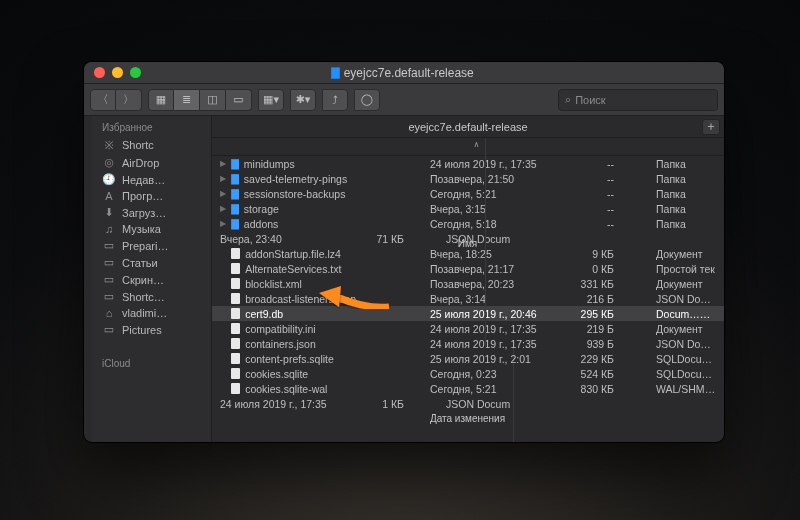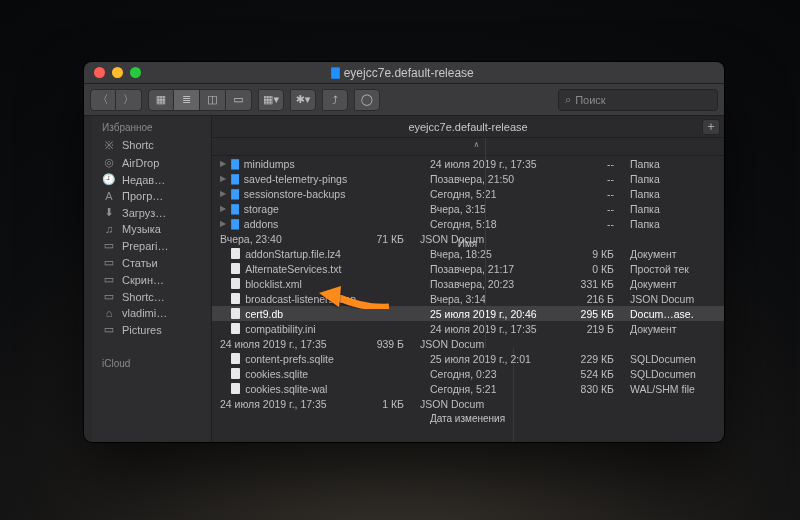--- a/index.html
+++ b/index.html
@@ -53,21 +53,21 @@
   .pathbar .plus{position:absolute; right:4px; width:18px; height:16px; background:#3b3b3d; border:1px solid #232325; color:#bdbdbd; display:flex;align-items:center;justify-content:center;font-size:12px;border-radius:3px;}
   .cols { height:18px; background:#2a2a2c; border-bottom:1px solid #1f1f20; display:flex; color:#c5c5c7; font-size:10px; align-items:center;flex-direction:column;}
   .cols div{padding:0 8px; border-right:1px solid #3a3a3c; height:100%; display:flex; align-items:center;}
   .c-name{flex: 0 0 210px; position:relative;} .c-name::after{content:"∧"; position:absolute; right:6px; top:2px; font-size:8px; color:#9d9d9f;}
   .c-date{flex: 0 0 140px;} .c-size{flex:0 0 60px;} .c-type{flex:1; border-right:none;}
   .rows { flex:1; overflow:hidden; color:#bfbfc1; font-size:10.5px;}
   .row { display:flex; height:15px; align-items:center;}
   .row.sel { background:#414143; color:#fff;}
   .row > div{padding:0 8px; white-space:nowrap; overflow:hidden; text-overflow:ellipsis;}
   .r-name{flex:0 0 210px; display:flex; align-items:center; gap:5px;}
-  .r-date{flex:0 0 140px;} .r-size{flex:0 0 60px; text-align:right;} .r-type{flex:1;}
+  .r-date{flex:0 0 140px;} .r-size{flex:0 0 60px; text-align:right;} .r-type{flex:1;margin-left:26px;}
   .disc{color:#6f6f71; font-size:8px;}
   .folder{color:#3b9cff; font-size:10px;}
   .doc{width:9px;height:11px;background:#e8e8e8;border-radius:1px;display:inline-block;}
   .arrow {
     position:absolute; left:315px; top:285px; width:76px; height:28px; pointer-events:none;
   }
   .arrow svg{width:100%;height:100%;}
 </style>
 </head>
 <body>
@@ -293,20 +293,25 @@
             <div class="r-name">
               <span class="disc" style="opacity:0">▶</span>
               <span class="doc"></span>
               <span>compatibility.ini</span>
             </div>
             <div class="r-date">24 июля 2019 г., 17:35</div>
             <div class="r-size">219 Б</div>
             <div class="r-type">Документ</div>
           </div>
           <div class="row">
+            <div class="r-name">
+              <span class="disc" style="opacity:0">▶</span>
+              <span class="doc"></span>
+              <span>containers.json</span>
+            </div>
             <div class="r-date">24 июля 2019 г., 17:35</div>
             <div class="r-size">939 Б</div>
             <div class="r-type">JSON Docum</div>
           </div>
           <div class="row">
             <div class="r-name">
               <span class="disc" style="opacity:0">▶</span>
               <span class="doc"></span>
               <span>content-prefs.sqlite</span>
             </div>

